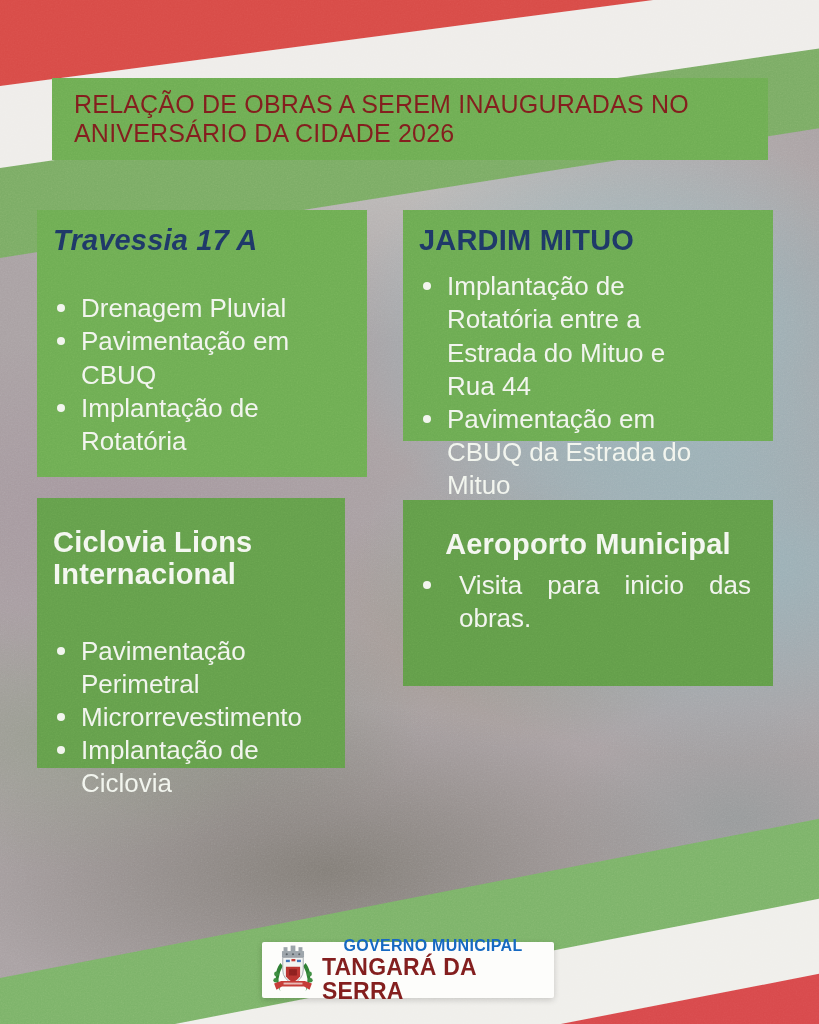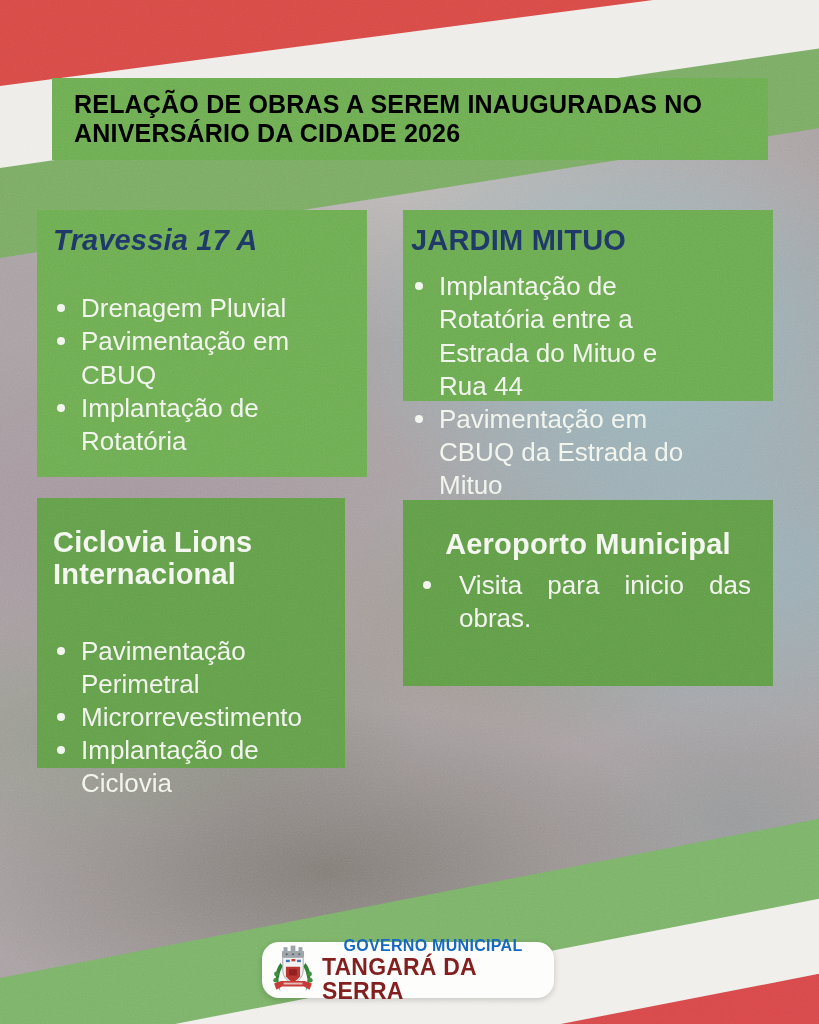--- a/index.html
+++ b/index.html
@@ -33,54 +33,54 @@
   .stripe.bottom-green{top:978px; transform:rotate(-11deg);background:#7cb369;z-index:3;}
   .stripe.bottom-white{top:1058px;transform:rotate(-11deg);background:#f0efeb;z-index:4;}
   .stripe.bottom-red  {top:1133px;transform:rotate(-11deg);background:#d8494b;z-index:5;}
   
   .title-box{
     position:absolute;left:52px;top:78px;width:716px;height:82px;z-index:10;
     background:#6ead53;display:flex;align-items:center;box-sizing:border-box;
     padding:0 22px;
   }
   .title-box h1{
-    margin:0;font-size:25px;line-height:1.18;font-weight:700;
-    color:#000000;letter-spacing:.2px;text-transform:uppercase;
+    margin:0;font-size:25px;line-height:1.18;font-weight:400;
+    color:#7f1d1d;letter-spacing:.2px;text-transform:uppercase;
   }
   
   .card{
     position:absolute;z-index:10;box-sizing:border-box;
     padding:14px 16px;color:#f2f5ee;
   }
   .card h2{margin:0;font-size:29px;font-weight:700;line-height:1.12;letter-spacing:.2px;}
   .card .navy{color:#1e3765;}
   .card .white{color:#f4f7f0;}
   .card1{left:37px;top:210px;width:330px;height:267px;background:#6ead53;}
-  .card2{left:403px;top:210px;width:370px;height:191px;background:#6cab52;padding-left:8px;}
+  .card2{left:403px;top:210px;width:370px;height:231px;background:#6cab52;}
   .card3{left:37px;top:498px;width:308px;height:270px;background:#649f4b;padding-top:28px;}
   .card4{left:403px;top:500px;width:370px;height:186px;background:#629d49;padding-top:28px;}
   .card1 h2{margin-bottom:36px;font-style:italic;}
   .card2 h2{margin-bottom:14px;}
   .card3 h2{margin-bottom:44px;}
   .card4 h2{margin-bottom:9px;text-align:center;}
   .bullets{display:flex;flex-direction:column;}
   .bullet{display:flex;align-items:flex-start;}
   .bullet .dot{
     flex:0 0 auto;width:8px;height:8px;border-radius:50%;
     background:#f2f5ee;margin:12px 16px 0 4px;
   }
   .bullet .txt{font-size:26px;line-height:1.27;font-weight:400;}
   .card1 .txt{max-width:240px;}
   .card2 .txt{max-width:265px;}
   .card3 .txt{max-width:278px;}
   .card4 .txt{max-width:292px;text-align:justify;margin-left:12px;}
   
   .badge{
     position:absolute;left:262px;top:942px;width:292px;height:56px;z-index:20;
-    background:#fdfdfb;border-radius:17px;display:flex;align-items:center;
+    background:#fdfdfb;border-radius:2px;display:flex;align-items:center;
     box-shadow:0 2px 6px rgba(0,0,0,.18);box-sizing:border-box;padding:2px 10px 2px 6px;
   }
   .badge .crest{flex:0 0 auto;width:50px;height:52px;}
   .badge .btxt{flex:1;display:flex;flex-direction:column;align-items:center;margin-left:4px;}
   .badge .gov{font-size:16px;font-weight:700;color:#1565bf;letter-spacing:.3px;line-height:1.1;}
   .badge .city{font-size:23px;font-weight:700;color:#7f1d1d;letter-spacing:.2px;line-height:1.05;}
   
   .grain{
     position:absolute;inset:0;z-index:40;pointer-events:none;
     opacity:.17;mix-blend-mode:overlay;

